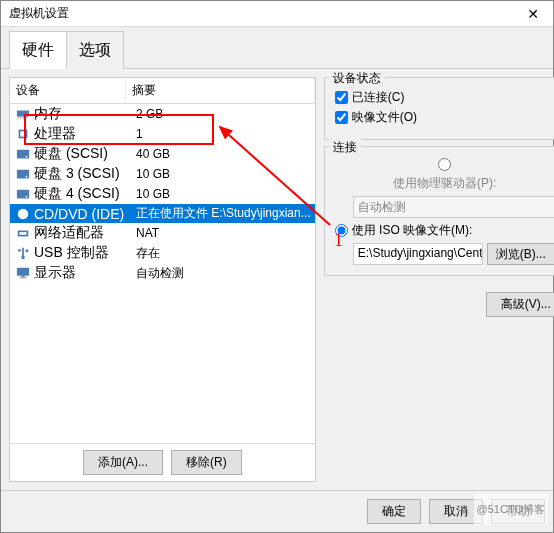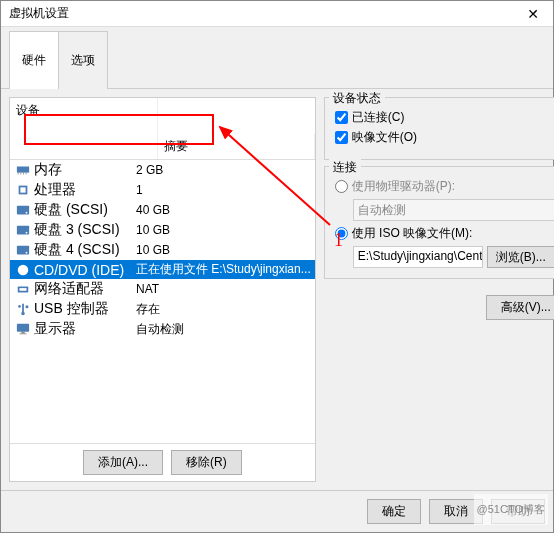--- a/index.html
+++ b/index.html
@@ -2,43 +2,43 @@
 <html><head>
   <meta charset="utf-8">
   <style>
     * { box-sizing: border-box; margin: 0; padding: 0; }
     body { font-family: "Microsoft YaHei", "Segoe UI", Tahoma, sans-serif; font-size: 12px; background: #fff; width: 554px; height: 533px; overflow: hidden; position: relative; }
     .window { width: 554px; height: 533px; display: flex; flex-direction: column; border: 1px solid #888; background: #1d4ed8; }
     .titlebar { height: 26px; display: flex; align-items: center; justify-content: space-between; padding: 0 0 0 8px; background: #fff; border-bottom: 1px solid #ddd; }
     .titlebar-title { font-size: 12px; }
     .titlebar-close { width: 40px; height: 26px; display: flex; align-items: center; justify-content: center; font-size: 14px; }
     .tabs { display: flex; padding: 4px 8px 0 8px; background: #f0f0f0; }
-    .tab { padding: 20px 12px; border: 1px solid #ccc; border-bottom: none; background: #fff; margin-right: -1px; font-size: 12px; cursor: pointer; position: relative; z-index: 2; }
+    .tab { padding: 8px 12px; border: 1px solid #ccc; border-bottom: none; background: #fff; margin-right: -1px; font-size: 16px; cursor: pointer; position: relative; z-index: 2; }
     .tab.inactive { background: #f0f0f0; z-index: 0; }
     .content { flex: 1; display: flex; padding: 8px; gap: 8px; background: #f0f0f0; border-top: 1px solid #ccc; margin-top: -1px; }
     .left-panel { flex: 1; display: flex; flex-direction: column; background: #fff; border: 1px solid #ccc; }
     .device-table { flex: 1; overflow: auto; }
     .device-header { display: flex; border-bottom: 1px solid #ddd; background: #fff; }
     .device-header-col { padding: 4px 6px; font-size: 12px; border-right: 1px solid #eee; }
-    .col-device { width: 148px; }
-    .col-summary { flex: 1; margin-top: 36px; }
+    .col-device { width: 116px; }
+    .col-summary { flex: 1; }
     .device-row { display: flex; align-items: center; padding: 1px 0; cursor: pointer; }
     .device-row.selected { background: #0078d7; color: #fff; }
     .device-icon { width: 16px; height: 14px; margin: 0 3px 0 5px; display: flex; align-items: center; justify-content: center; }
     .device-name { width: 102px; font-size: 14px; white-space: nowrap; overflow: hidden; }
     .device-summary { flex: 1; font-size: 12px; white-space: nowrap; overflow: hidden; text-overflow: ellipsis; padding-right: 4px; }
     .highlight-box { position: absolute; border: 2px solid red; pointer-events: none; }
     .left-buttons { display: flex; justify-content: center; gap: 8px; padding: 6px; border-top: 1px solid #ddd; }
     .btn { padding: 3px 14px; border: 1px solid #adadad; background: #e1e1e1; font-size: 12px; cursor: pointer; }
     .right-panel { width: 242px; display: flex; flex-direction: column; gap: 6px; }
     .group { border: 1px solid #ccc; padding: 8px 10px 10px 10px; position: relative; background: #f0f0f0; }
     .group-title { position: absolute; top: -8px; left: 4px; background: #f0f0f0; padding: 0 4px; font-size: 12px; }
     .checkbox-row, .radio-row { display: flex; align-items: center; gap: 4px; margin: 3px 0; font-size: 12px; }
     .checkbox-row input, .radio-row input { margin: 0; }
-    .radio-row.disabled { color: #888; }
+    .radio-row.disabled { color: #888; flex-direction: column; }
     .select-row { margin: 4px 0 4px 18px; }
     .select-box { width: 100%; padding: 2px 4px; border: 1px solid #ccc; background: #f5f5f5; font-size: 12px; color: #888; height: 22px; }
     .file-row { display: flex; gap: 4px; margin: 4px 0 0 18px; align-items: center; }
     .file-input { flex: 1; padding: 2px 4px; border: 1px solid #ccc; background: #fff; font-size: 12px; height: 22px; white-space: nowrap; overflow: hidden; }
     .browse-btn { padding: 2px 8px; border: 1px solid #adadad; background: #e1e1e1; font-size: 12px; cursor: pointer; height: 22px; }
     .adv-row { display: flex; justify-content: flex-end; margin-top: 10px; }
     .bottom-bar { display: flex; justify-content: flex-end; gap: 8px; padding: 8px; border-top: 1px solid #ccc; background: #f0f0f0; align-items: flex-end; }
     .arrow-svg { position: absolute; pointer-events: none; z-index: 100; }
     .annotation-1 { position: absolute; color: red; font-size: 18px; font-family: serif; z-index: 101; }
     .watermark { position: absolute; right: 6px; bottom: 8px; font-size: 11px; color: #888; z-index: 102; background: rgba(255,255,255,0.6); padding: 8px 3px; }

